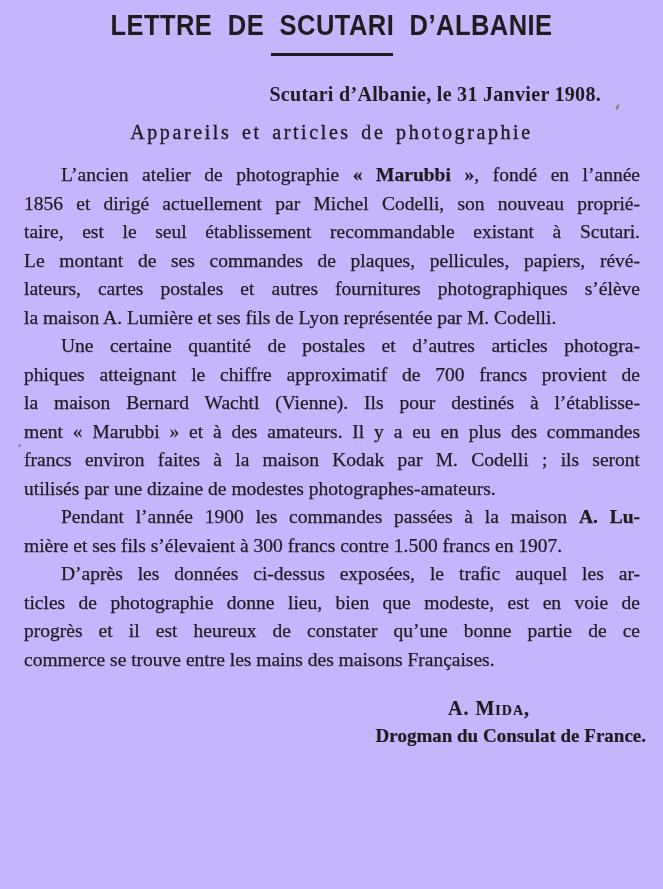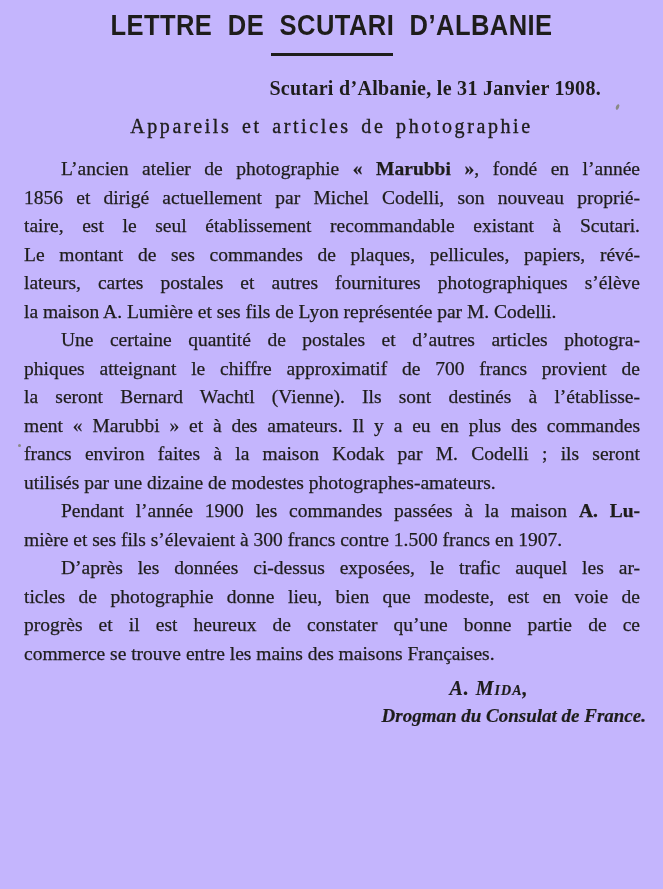--- a/index.html
+++ b/index.html
@@ -24,21 +24,21 @@
     transform:scaleX(0.88);
     transform-origin:50% 50%;
     white-space:nowrap;
   }
   .title-rule{
     width:122px;height:3px;
     background:#1e1d1b;
     margin:11px auto 0 auto;
   }
   .dateline{
-    margin-top:21px;
+    margin-top:27px;
     padding-right:62px;
     text-align:right;
     font-size:20px;
     font-weight:bold;
     letter-spacing:0.3px;
   }
   .subject{
     margin-top:15px;
     text-align:center;
     font-size:20px;
@@ -55,23 +55,22 @@
     -webkit-text-stroke:0.25px #1e1d1b;
   }
   .para{margin:0;}
   .para .line{text-align:left;}
   .para .line.just{text-align:justify;text-align-last:justify;}
   .para .line:first-child{text-indent:37px;}
   .b{font-weight:bold;}
   
   .sig{
     width:292px;
-    margin:7px 17px 0 auto;
+    margin:21px 17px 0 auto;
     font-weight:bold;
-    font-style:italic;
     -webkit-text-stroke:0.2px #1e1d1b;
   }
   .sig-name{
     text-align:center;
     padding-right:22px;
     font-size:20px;
     line-height:27px;
     font-variant:small-caps;
     letter-spacing:1px;
   }
@@ -103,21 +102,21 @@
         <div class="line just"><span>L’ancien atelier de photographie </span><span class="b">« Marubbi »</span><span>, fondé en l’année</span></div>
         <div class="line just"><span>1856 et dirigé actuellement par Michel Codelli, son nouveau proprié-</span></div>
         <div class="line just"><span>taire, est le seul établissement recommandable existant à Scutari.</span></div>
         <div class="line just"><span>Le montant de ses commandes de plaques, pellicules, papiers, révé-</span></div>
         <div class="line just"><span>lateurs, cartes postales et autres fournitures photographiques s’élève</span></div>
         <div class="line"><span>la maison A. Lumière et ses fils de Lyon représentée par M. Codelli.</span></div>
       </div>
       <div class="para">
         <div class="line just"><span>Une certaine quantité de postales et d’autres articles photogra-</span></div>
         <div class="line just"><span>phiques atteignant le chiffre approximatif de 700 francs provient de</span></div>
-        <div class="line just"><span>la seront Bernard Wachtl (Vienne). Ils sont destinés à l’établisse-</span></div>
+        <div class="line just"><span>la maison Bernard Wachtl (Vienne). Ils pour destinés à l’établisse-</span></div>
         <div class="line just"><span>ment « Marubbi » et à des amateurs. Il y a eu en plus des commandes</span></div>
         <div class="line just"><span>francs environ faites à la maison Kodak par M. Codelli ; ils seront</span></div>
         <div class="line"><span>utilisés par une dizaine de modestes photographes-amateurs.</span></div>
       </div>
       <div class="para">
         <div class="line just"><span>Pendant l’année 1900 les commandes passées à la maison </span><span class="b">A. Lu-</span></div>
         <div class="line"><span>mière et ses fils s’élevaient à 300 francs contre 1.500 francs en 1907.</span></div>
       </div>
       <div class="para">
         <div class="line just"><span>D’après les données ci-dessus exposées, le trafic auquel les ar-</span></div>

